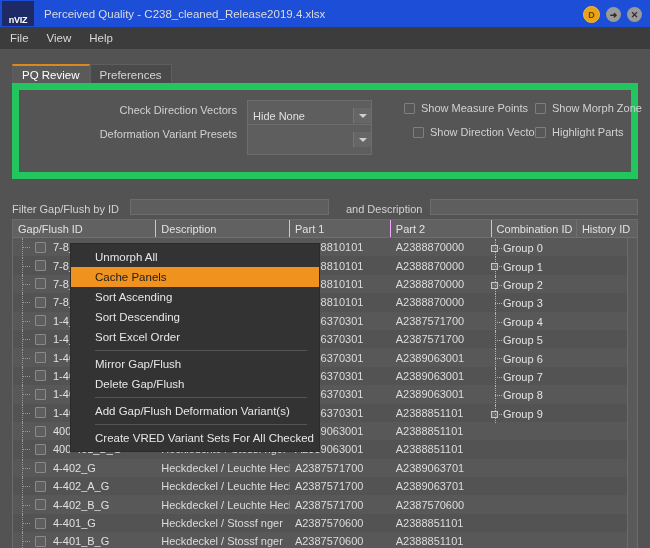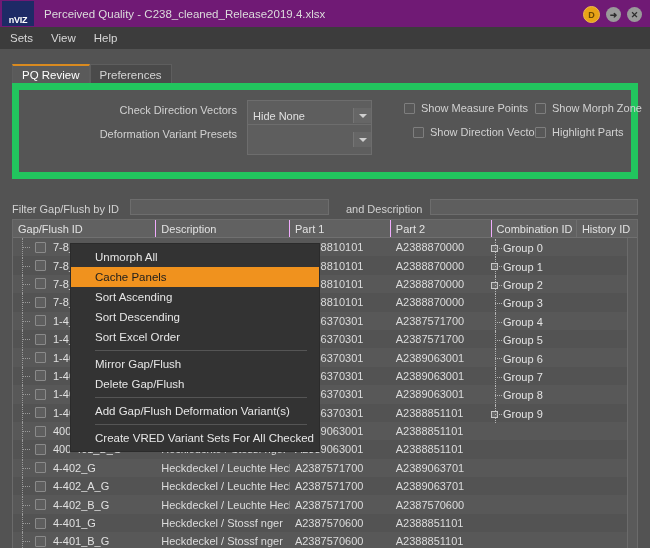--- a/index.html
+++ b/index.html
@@ -22,21 +22,21 @@
     height: 548px;
     background: #535353;
     overflow: hidden;
   }
 
   
   .titlebar {
     position: absolute;
     left: 0; top: 0;
     width: 650px; height: 27px;
-    background: #701a75;
+    background: #1d4ed8;
     display: flex;
     align-items: center;
   }
   .logo {
     width: 32px; height: 25px;
     margin-left: 2px;
     background: #1e2a66;
     display: flex;
     align-items: flex-end;
     justify-content: center;
@@ -413,21 +413,21 @@
     </div>
     <div class="title-text">Perceived Quality - C238_cleaned_Release2019.4.xlsx</div>
     <div class="win-buttons">
       <div class="wbtn doc">D</div>
       <div class="wbtn arrow">➜</div>
       <div class="wbtn close">✕</div>
     </div>
   </div>
 
   <div class="menubar">
-    <span>Sets</span>
+    <span>File</span>
     <span>View</span>
     <span>Help</span>
   </div>
 
   <div class="leftgutter"></div>
 
   <div class="panel">
 
     <div class="tabstrip">
       <div class="tab active">PQ Review</div>

